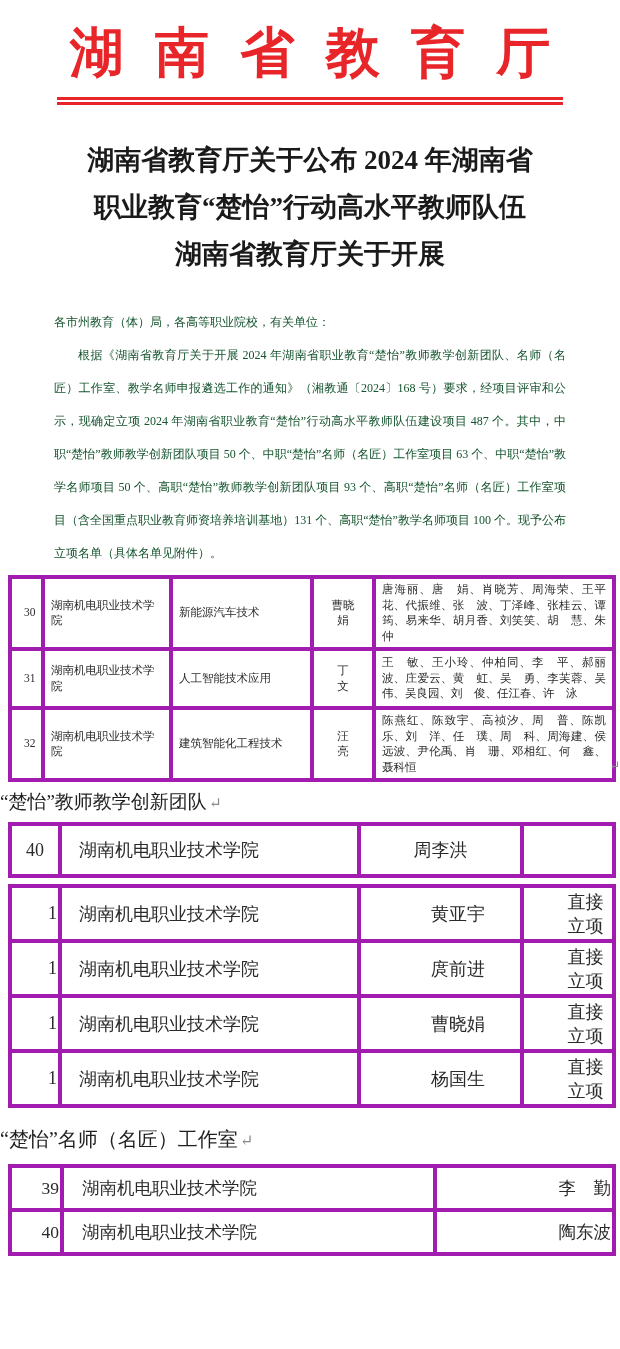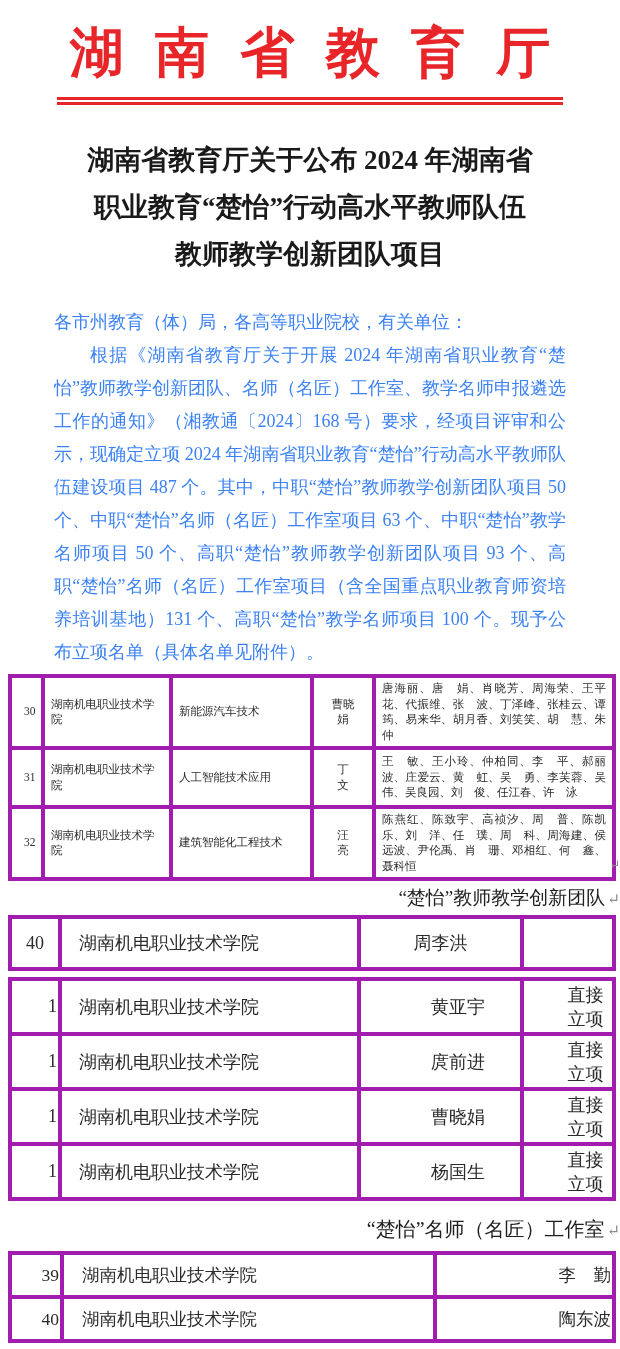--- a/index.html
+++ b/index.html
@@ -20,22 +20,22 @@
     border-top:3px solid var(--accent,#e8262a);
     border-bottom:3px solid var(--accent,#e8262a);
   }
   
   .doc-title {
     margin-top:32px; text-align:center; font-weight:bold;
     font-size:27px; line-height:47px; color:#1a1a1a;
   }
   
   .body-text {
-    margin:28px 54px 0 54px; font-size:18px; line-height:33px;
-    text-align:justify; color:#3b82f6;
+    margin:28px 54px 0 54px; font-size:12px; line-height:33px;
+    text-align:justify; color:#14532d;
   }
   .para { text-indent:2em; }
   
   .tbl {
     border-collapse:collapse; table-layout:fixed;
     width:604px; margin-left:8px; color:#2b2b2b;
   }
   .tbl td { border:4px solid #a21caf; vertical-align:middle; overflow:hidden; }
   
   .t1 { font-size:11.5px; }
@@ -52,37 +52,37 @@
   .t2 td.c0, .t3 td.c0, .t2 td.c2, .t3 td.c2, .t2 td.c3, .t3 td.c3 { text-align:center; }
   .t2 td.c1, .t3 td.c1 { text-align:left; padding-left:17px; }
   .t2 { margin-top:4px; }
   .t3 { margin-top:6px; }
   
   .t4 { font-size:17.5px; margin-top:8px; }
   .t4 td { height:38px; }
   .t4 td.c0, .t4 td.c2 { text-align:right; }
   .t4 td.c1 { text-align:left; padding-left:18px; }
   
-  .caption { text-align:right; font-size:20px; color:#1f1f1f; line-height:24px; }
+  .caption { text-align:left; font-size:20px; color:#1f1f1f; line-height:30px; }
   .cap1 { margin-top:5px; font-size:19px; }
   .cap2 { margin-top:16px; }
   .ret { color:#8a8a8a; font-size:0.8em; margin-left:2px; }
 </style>
 </head>
 <body>
 
 <div class="page">
 
   <div class="letterhead">湖南省教育厅</div>
   <div class="red-rule"></div>
 
   <div class="doc-title">
     <div>湖南省教育厅关于公布 2024 年湖南省</div>
     <div>职业教育“楚怡”行动高水平教师队伍</div>
-    <div>教师教学创新团队项目</div>
+    <div>湖南省教育厅关于开展</div>
   </div>
 
   <div class="body-text">
     <div class="salutation">各市州教育（体）局，各高等职业院校，有关单位：</div>
     <div class="para">根据《湖南省教育厅关于开展 2024 年湖南省职业教育“楚怡”教师教学创新团队、名师（名匠）工作室、教学名师申报遴选工作的通知》（湘教通〔2024〕168 号）要求，经项目评审和公示，现确定立项 2024 年湖南省职业教育“楚怡”行动高水平教师队伍建设项目 487 个。其中，中职“楚怡”教师教学创新团队项目 50 个、中职“楚怡”名师（名匠）工作室项目 63 个、中职“楚怡”教学名师项目 50 个、高职“楚怡”教师教学创新团队项目 93 个、高职“楚怡”名师（名匠）工作室项目（含全国重点职业教育师资培养培训基地）131 个、高职“楚怡”教学名师项目 100 个。现予公布立项名单（具体名单见附件）。</div>
   </div>
 
   <div class="t1wrap">
     <table class="tbl t1">
       <colgroup>

